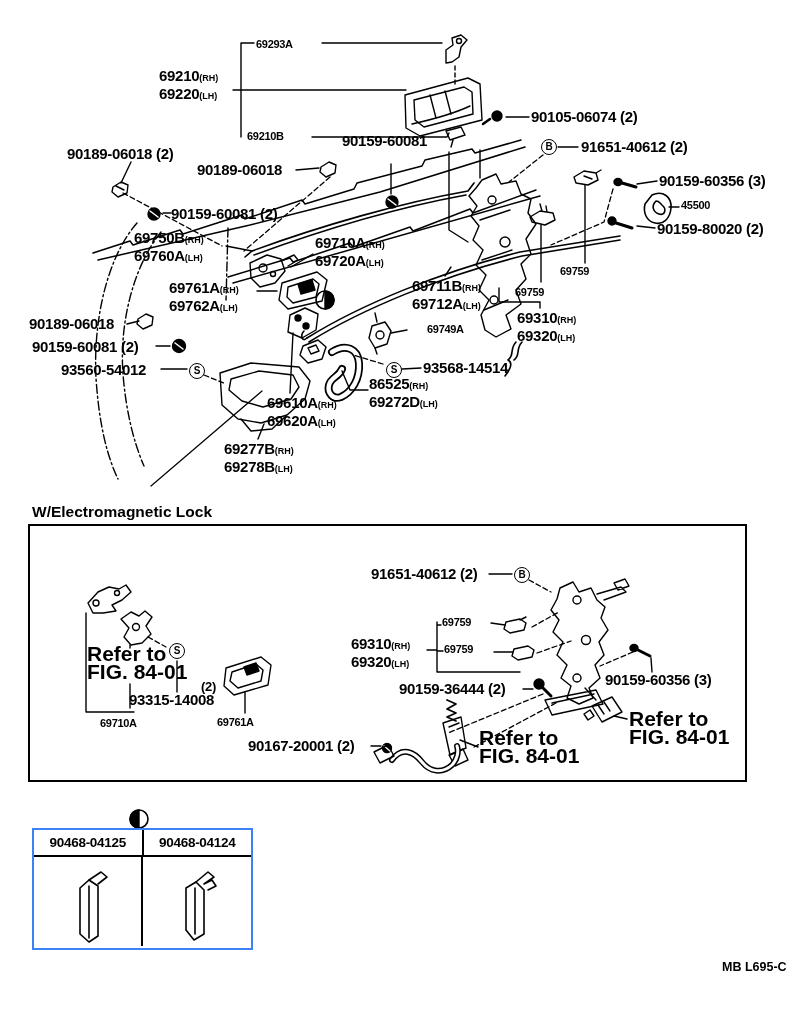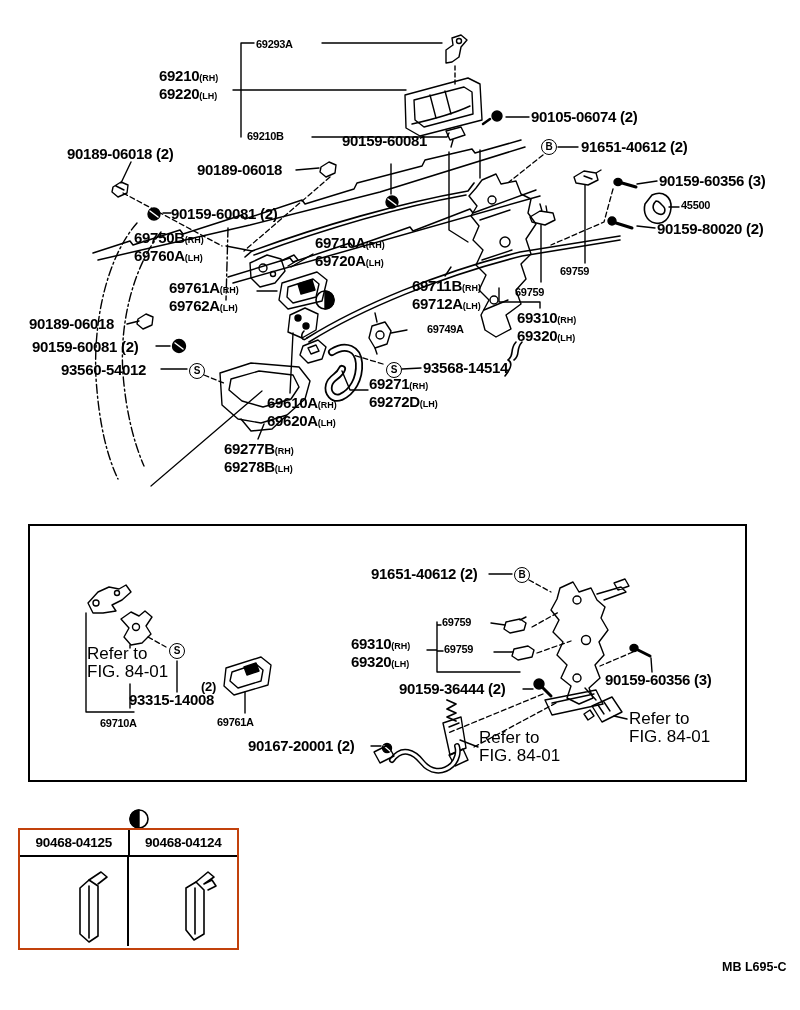--- a/index.html
+++ b/index.html
@@ -6,24 +6,24 @@
   .stage{position:relative;width:800px;height:1010px;background:#ffffff;overflow:hidden;
          font-family:"Liberation Sans",sans-serif;color:#000;}
   svg.art{position:absolute;left:0;top:0;}
   .lbl{position:absolute;font-weight:bold;font-size:15px;letter-spacing:-0.3px;
        white-space:nowrap;line-height:16px;z-index:3;}
   .big{font-size:11px;}
   .pair .row{line-height:16px;}
   .sfx{font-size:9px;font-weight:bold;letter-spacing:0;}
   .badge{position:absolute;width:14px;height:14px;border:1.7px solid #000;border-radius:50%;
          font-size:10px;font-weight:bold;text-align:center;line-height:13.5px;z-index:3;background:#fff;}
-  .refer{position:absolute;font-weight:normal;font-size:17px;line-height:18px;white-space:nowrap;z-index:3;}
+  .refer{position:absolute;font-weight:bold;font-size:21px;line-height:18px;white-space:nowrap;z-index:3;}
   .em-title{position:absolute;font-weight:bold;font-size:15.5px;z-index:3;}
   .em-box{position:absolute;left:28px;top:524px;width:715px;height:254px;border:2px solid #000;z-index:1;}
-  .clip-table{position:absolute;left:18px;top:828px;width:217px;height:118px;border:2px solid #c2410c;z-index:2;}
+  .clip-table{position:absolute;left:32px;top:828px;width:217px;height:118px;border:2px solid #3b82f6;z-index:2;}
   .clip-table .hdr{display:flex;height:25px;border-bottom:2px solid #000;}
   .clip-table .hdr .cell{flex:1;text-align:center;font-weight:bold;font-size:13.5px;
         line-height:25px;letter-spacing:-0.3px;}
   .clip-table .hdr .cell:first-child{border-right:2px solid #000;}
   .clip-table .vline{position:absolute;left:107px;top:25px;width:0;height:91px;border-right:2px solid #000;}
   .footer{position:absolute;font-weight:bold;font-size:12.5px;z-index:3;padding-left:40px;}
 </style>
 </head>
 <body>
 
@@ -314,32 +314,33 @@
   <div class="row"><span>69320</span><span class="sfx">(LH)</span></div>
 </div>
 <div class="lbl" style="left:29px;top:316px">90189-06018</div>
 <div class="lbl" style="left:32px;top:339px">90159-60081 (2)</div>
 <div class="lbl" style="left:61px;top:362px">93560-54012</div>
 <span class="badge" style="left:189px;top:363px">S</span>
 <div class="lbl big" style="left:427px;top:321px">69749A</div>
 <span class="badge" style="left:386px;top:362px">S</span>
 <div class="lbl" style="left:423px;top:360px">93568-14514</div>
 <div class="lbl pair" style="left:369px;top:376px">
-  <div class="row"><span>69271</span><span class="sfx">(RH)</span></div>
+  <div class="row"><span>86525</span><span class="sfx">(RH)</span></div>
   <div class="row"><span>69272D</span><span class="sfx">(LH)</span></div>
 </div>
 <div class="lbl pair" style="left:267px;top:395px">
   <div class="row"><span>69610A</span><span class="sfx">(RH)</span></div>
   <div class="row"><span>69620A</span><span class="sfx">(LH)</span></div>
 </div>
 <div class="lbl pair" style="left:224px;top:441px">
   <div class="row"><span>69277B</span><span class="sfx">(RH)</span></div>
   <div class="row"><span>69278B</span><span class="sfx">(LH)</span></div>
 </div>
 
+<div class="em-title" style="left:32px;top:503px">W/Electromagnetic Lock</div>
 <div class="em-box"></div>
 
 <div class="lbl" style="left:371px;top:566px">91651-40612 (2)</div>
 <span class="badge" style="left:514px;top:567px">B</span>
 <div class="lbl big" style="left:442px;top:614px">69759</div>
 <div class="lbl big" style="left:444px;top:641px">69759</div>
 <div class="lbl pair" style="left:351px;top:636px">
   <div class="row"><span>69310</span><span class="sfx">(RH)</span></div>
   <div class="row"><span>69320</span><span class="sfx">(LH)</span></div>
 </div>

